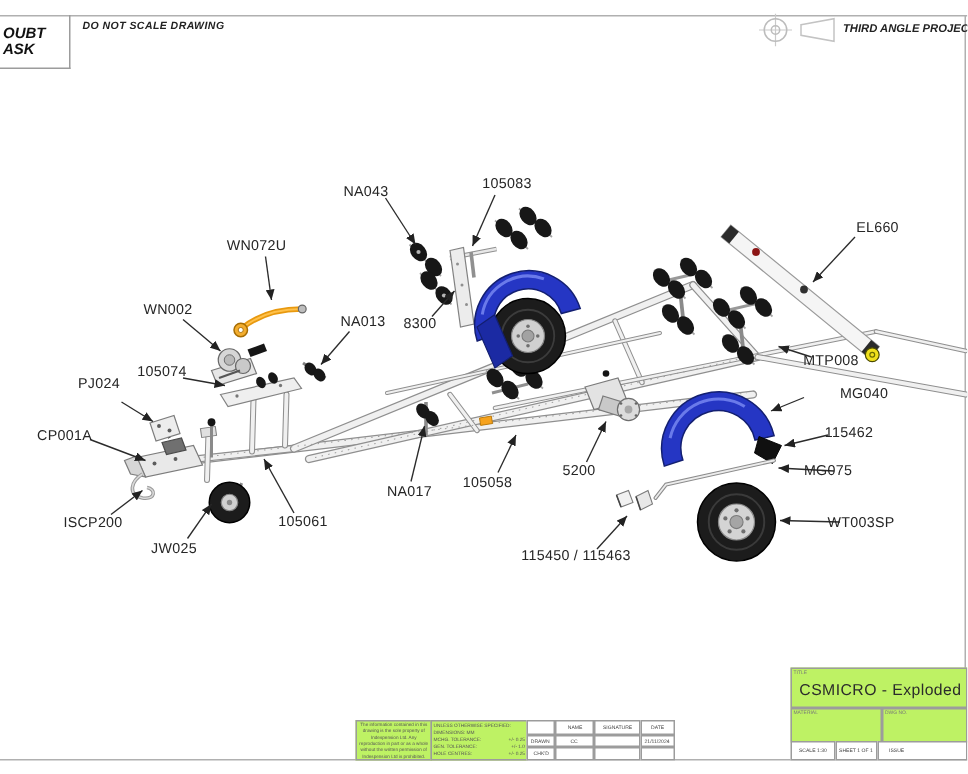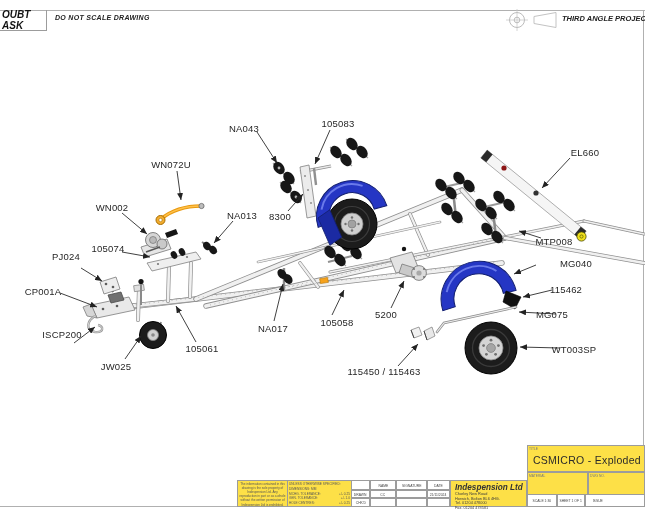--- a/index.html
+++ b/index.html
@@ -1,29 +1,29 @@
 <!DOCTYPE html>
 <html><head>
 <meta charset="utf-8">
 <style>
   html,body{margin:0;padding:0;background:#fff}
   .page{position:relative;width:645px;height:516px;background:#fff;overflow:hidden;
         font-family:"Liberation Sans",sans-serif}
   .hline,.vline{position:absolute;background:#b0b0b0}
   .lbl{position:absolute;transform:translate(-50%,-50%);font-size:9.5px;color:#262626;
        white-space:nowrap;letter-spacing:.2px}
-  .box{position:absolute;border:1px solid #9c9c9c;box-sizing:border-box;background:#fde047}
+  .box{position:absolute;border:1px solid #9c9c9c;box-sizing:border-box;background:#bef264}
   .cell{position:absolute;border:1px solid #9c9c9c;box-sizing:border-box;background:#fff;
         display:flex;align-items:center;justify-content:center;overflow:hidden}
   .t3c{font-size:6.5px;transform:scale(.52);white-space:nowrap;color:#444}
   .tl{position:absolute;left:1px;top:1px;font-size:6px;transform:scale(.55);
       transform-origin:0 0;color:#777;white-space:nowrap}
   .sw{transform:scale(.5);transform-origin:0 0;color:#555}
   .sl{display:flex;justify-content:space-between}
-  .askbox{position:absolute;left:0;top:10px;width:47px;height:21px;border-right:1px solid #9c9c9c;
+  .askbox{position:absolute;left:0;top:10px;width:47px;height:36px;border-right:1px solid #9c9c9c;
           border-bottom:1px solid #9c9c9c;display:flex;align-items:center;padding-left:2px;
           font-weight:bold;font-style:italic;font-size:10px;color:#111;box-sizing:border-box}
   .noscale{position:absolute;left:55px;top:14px;font-weight:bold;font-style:italic;
            font-size:7px;color:#222;letter-spacing:.3px}
   .projtext{position:absolute;left:562px;top:14px;font-weight:bold;font-style:italic;
             font-size:7.5px;color:#222;white-space:nowrap}
   .title-main{position:absolute;right:3px;bottom:5px;font-size:10.5px;color:#2b2b2b;letter-spacing:.3px}
   .cname{font-size:8.2px;font-weight:bold;font-style:italic;color:#333;margin:2px 0 0 4px;white-space:nowrap}
   .addr{transform:scale(.55);transform-origin:0 0;font-size:7px;line-height:1.15;color:#3d3d3d;
         width:140px;margin-left:4px;white-space:nowrap}
@@ -332,25 +332,25 @@
   <div class="lbl" style="left:112px;top:207px">WN002</div>
   <div class="lbl" style="left:242px;top:215px">NA013</div>
   <div class="lbl" style="left:280px;top:216px">8300</div>
   <div class="lbl" style="left:108px;top:248px">105074</div>
   <div class="lbl" style="left:554px;top:241px">MTP008</div>
   <div class="lbl" style="left:66px;top:256px">PJ024</div>
   <div class="lbl" style="left:576px;top:263px">MG040</div>
   <div class="lbl" style="left:566px;top:289px">115462</div>
   <div class="lbl" style="left:43px;top:291px">CP001A</div>
   <div class="lbl" style="left:552px;top:314px">MG075</div>
-  <div class="lbl" style="left:337px;top:322px">105058</div>
+  <div class="lbl" style="left:325px;top:322px">105058</div>
   <div class="lbl" style="left:386px;top:314px">5200</div>
   <div class="lbl" style="left:273px;top:328px">NA017</div>
   <div class="lbl" style="left:574px;top:349px">WT003SP</div>
-  <div class="lbl" style="left:62px;top:334px">ISCP200</div>
+  <div class="lbl" style="left:62px;top:349px">ISCP200</div>
   <div class="lbl" style="left:202px;top:348px">105061</div>
   <div class="lbl" style="left:116px;top:366px">JW025</div>
   <div class="lbl" style="left:384px;top:371px">115450 / 115463</div>
 
   <div class="box" style="left:237px;top:480px;width:51px;height:27px">
     <div class="sw" style="width:96px;font-size:6.2px;line-height:1.35;text-align:center;padding:1px">The information contained in this drawing is the sole property of Indespension Ltd. Any reproduction in part or as a whole without the written permission of Indespension Ltd is prohibited.</div>
   </div>
 
   <div class="box" style="left:287px;top:480px;width:65px;height:27px">
     <div class="sw" style="width:122px;font-size:6.4px;line-height:1.45;padding:1px 2px">
@@ -391,29 +391,20 @@
   <div class="cell" style="left:427px;top:490px;width:23px;height:8px">
       <span class="t3c">21/11/2024</span>
     </div>
   <div class="cell" style="left:351px;top:498px;width:19px;height:9px">
       <span class="t3c">CHK'D</span>
     </div>
   <div class="cell" style="left:370px;top:498px;width:26px;height:9px"></div>
   <div class="cell" style="left:396px;top:498px;width:31px;height:9px"></div>
   <div class="cell" style="left:427px;top:498px;width:23px;height:9px"></div>
 
-  <div class="box" style="left:450px;top:480px;width:77px;height:27px">
-    <div class="cname">Indespension Ltd</div>
-    <div class="addr">
-      <div>Chorley New Road</div>
-      <div>Horwich, Bolton BL6 4HG.</div>
-      <div>Tel. 01204 478000</div>
-      <div>Fax. 01204 478581</div>
-    </div>
-  </div>
 
   <div class="box" style="left:527px;top:445px;width:118px;height:27px">
     <span class="tl">TITLE</span>
     <span class="title-main">CSMICRO - Exploded</span>
   </div>
   <div class="box" style="left:527px;top:472px;width:61px;height:23px">
     <span class="tl">MATERIAL</span>
   </div>
   <div class="box" style="left:588px;top:472px;width:57px;height:23px">
     <span class="tl">DWG NO.</span>

